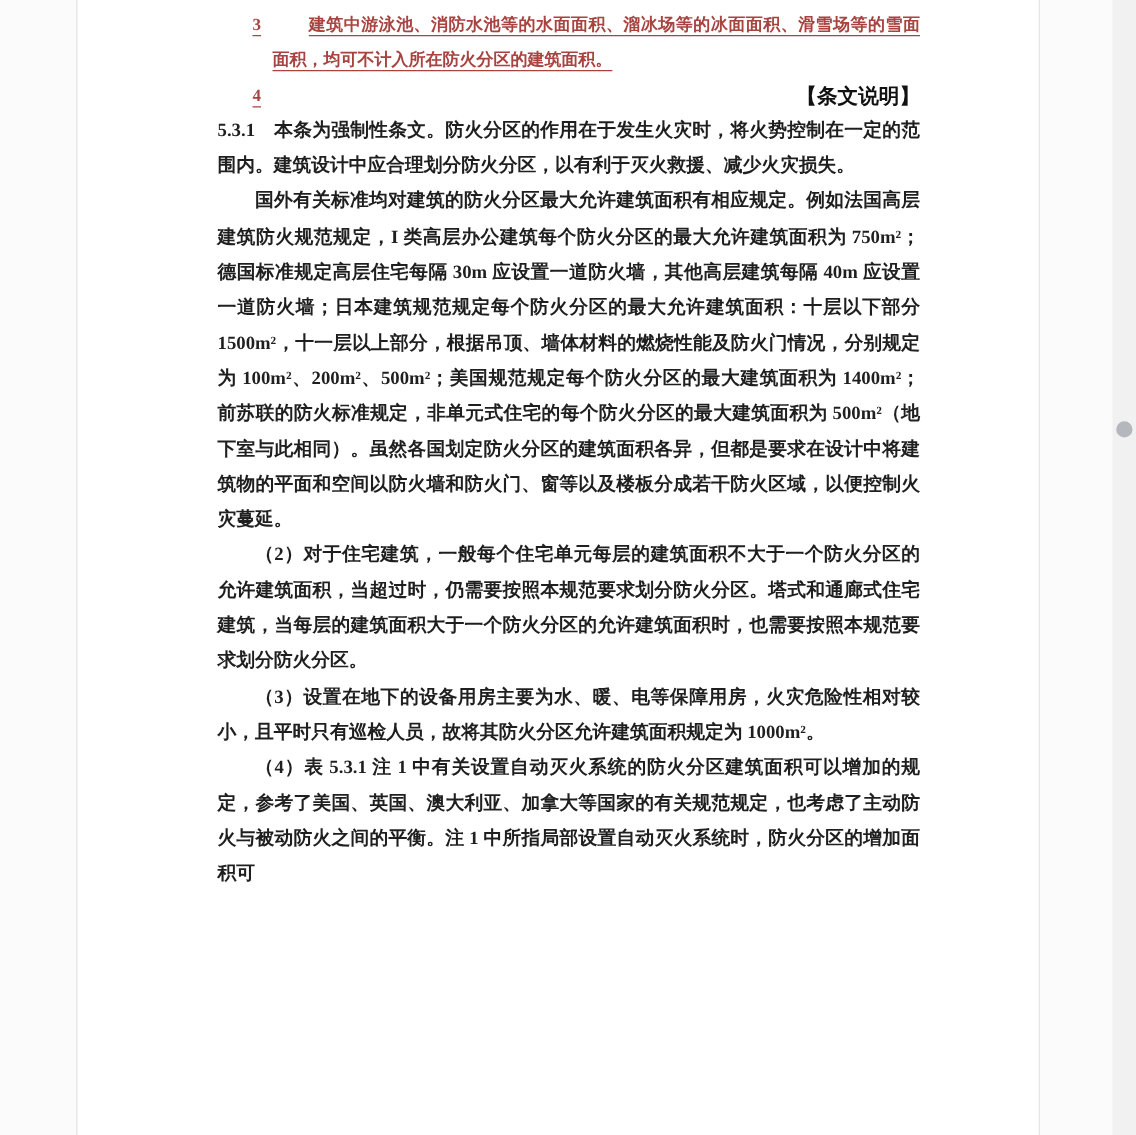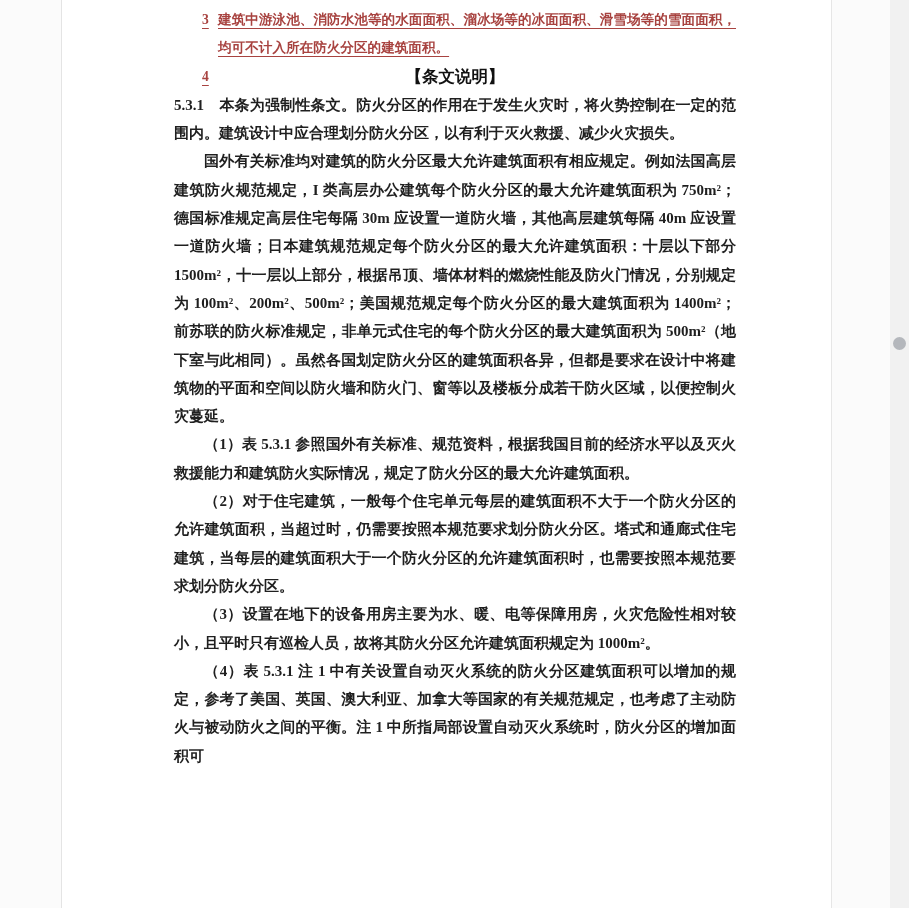--- a/index.html
+++ b/index.html
@@ -50,27 +50,28 @@
     left: 28px;
     top: 0;
     text-decoration: underline;
     text-underline-offset: 4px;
     text-decoration-thickness: 1px;
   }
   .clause-text {
     text-decoration: underline;
     text-underline-offset: 4px;
     text-decoration-thickness: 1px;
+    margin-left: 29px;
   }
   .section-heading {
     font-size: 16.5px;
     font-weight: bold;
     color: #111111;
     line-height: 28.3px;
-    text-align: center;
+    text-align: right;
   }
   .content p { text-indent: 2em; font-weight: bold; }
   .content p.no-indent { text-indent: 0; }
   
   .scroll-track {
     position: absolute;
     right: 0;
     top: 0;
     width: 19px;
     height: 908px;
@@ -101,21 +102,20 @@
     </div>
 
     <div class="clause">
       <span class="clause-num">4</span>
     </div>
 
     <div class="section-heading">【条文说明】</div>
 
     <p class="no-indent">5.3.1　本条为强制性条文。防火分区的作用在于发生火灾时，将火势控制在一定的范围内。建筑设计中应合理划分防火分区，以有利于灭火救援、减少火灾损失。</p>
     <p>国外有关标准均对建筑的防火分区最大允许建筑面积有相应规定。例如法国高层建筑防火规范规定，I 类高层办公建筑每个防火分区的最大允许建筑面积为 750m²；德国标准规定高层住宅每隔 30m 应设置一道防火墙，其他高层建筑每隔 40m 应设置一道防火墙；日本建筑规范规定每个防火分区的最大允许建筑面积：十层以下部分 1500m²，十一层以上部分，根据吊顶、墙体材料的燃烧性能及防火门情况，分别规定为 100m²、200m²、500m²；美国规范规定每个防火分区的最大建筑面积为 1400m²；前苏联的防火标准规定，非单元式住宅的每个防火分区的最大建筑面积为 500m²（地下室与此相同）。虽然各国划定防火分区的建筑面积各异，但都是要求在设计中将建筑物的平面和空间以防火墙和防火门、窗等以及楼板分成若干防火区域，以便控制火灾蔓延。</p>
-    <p>（1）表 5.3.1 参照国外有关标准、规范资料，根据我国目前的经济水平以及灭火救援能力和建筑防火实际情况，规定了防火分区的最大允许建筑面积。</p>
     <p>（2）对于住宅建筑，一般每个住宅单元每层的建筑面积不大于一个防火分区的允许建筑面积，当超过时，仍需要按照本规范要求划分防火分区。塔式和通廊式住宅建筑，当每层的建筑面积大于一个防火分区的允许建筑面积时，也需要按照本规范要求划分防火分区。</p>
     <p>（3）设置在地下的设备用房主要为水、暖、电等保障用房，火灾危险性相对较小，且平时只有巡检人员，故将其防火分区允许建筑面积规定为 1000m²。</p>
     <p>（4）表 5.3.1 注 1 中有关设置自动灭火系统的防火分区建筑面积可以增加的规定，参考了美国、英国、澳大利亚、加拿大等国家的有关规范规定，也考虑了主动防火与被动防火之间的平衡。注 1 中所指局部设置自动灭火系统时，防火分区的增加面积可</p>
 
   </div>
 
   <div class="scroll-track"></div>
   <div class="scroll-thumb"></div>
 
 </div>

